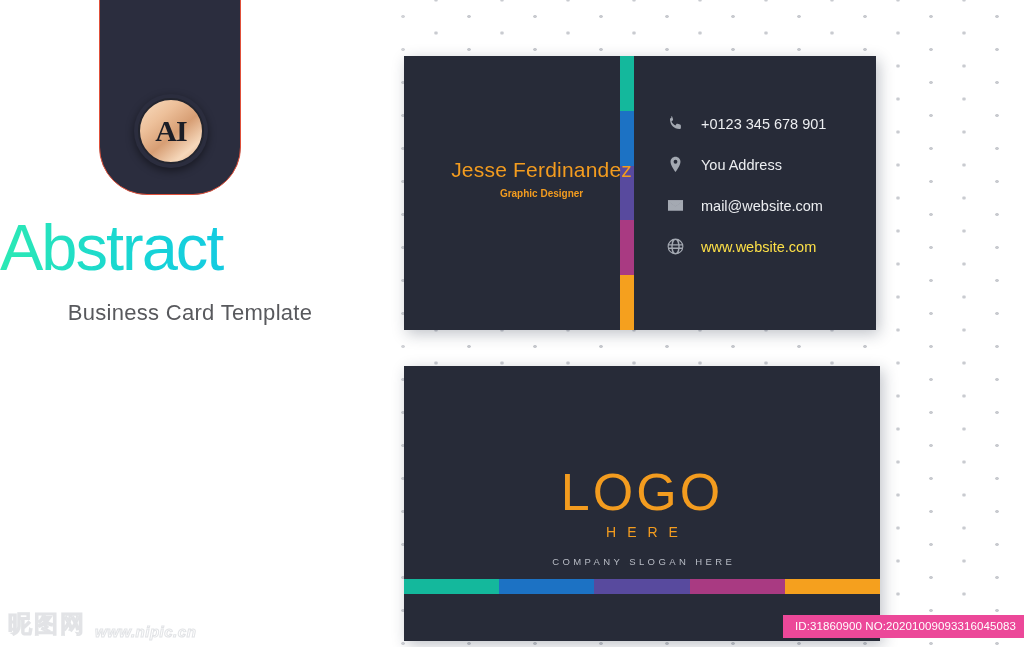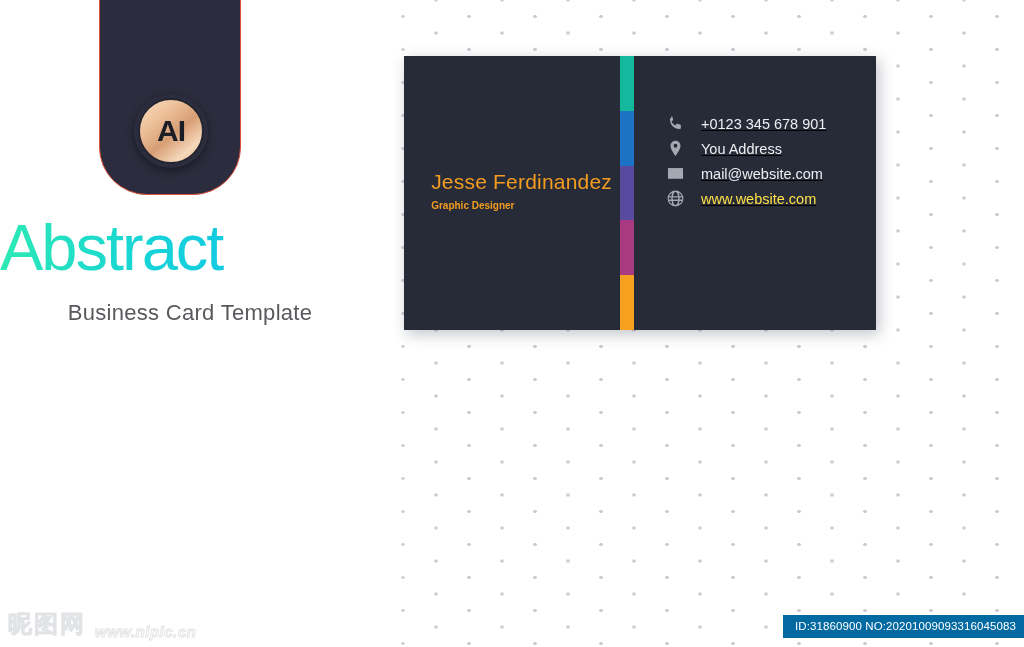--- a/index.html
+++ b/index.html
@@ -61,21 +61,21 @@
     position:absolute; left:4px; top:4px; right:4px; bottom:4px;
     border-radius:50%;
     border:2px solid #23252f;
     background:linear-gradient(140deg,#f9ddc0 0%, #edc09a 30%, #d79e74 55%, #f6d8bb 80%, #e0aa7e 100%);
   }
   #ai-badge-text {
     position:relative;
     font-size:30px; font-weight:bold;
     color:#1b1d26;
     letter-spacing:-1px;
-    font-family:Liberation Sans, sans-serif;
+    font-family:Liberation Serif, serif;
     line-height:1;
   }
 
   #abstract-title {
     position:absolute; left:0; top:215px; width:380px;
     text-align:left;
     font-size:65px;
     font-weight:normal;
     letter-spacing:-2px;
     line-height:1;
@@ -107,35 +107,34 @@
   #card-back  { left:404px; top:366px; width:476px; height:275px; }
 
   
   #v-stripe {
     position:absolute; left:216px; top:0; width:14px; height:100%;
     display:flex; flex-direction:column;
   }
   #v-stripe > div { width:100%; flex:1 1 0; }
 
   #front-name-block {
-    position:absolute; right:264px; top:102px;
-    text-align:left;
-    margin-top:12px;
+    position:absolute; right:244px; top:102px;
+    text-align:center;
   }
   #front-name {
     font-size:21px; color:#f39c1f; font-weight:400; letter-spacing:.2px;
     white-space:nowrap;
   }
   #front-role {
     font-size:10px; color:#f39c1f; margin-top:6px; font-weight:700;
   }
 
   #contact-list {
     position:absolute; left:262px; top:58px;
-    display:flex; flex-direction:column; gap:6px;text-decoration:underline;
+    display:flex; flex-direction:column; gap:22px;
   }
   .contact-row { display:flex; align-items:center; gap:16px; }
   .contact-icon { width:19px; height:19px; flex:0 0 19px; display:block; }
   .contact-icon svg { width:19px; height:19px; display:block; fill:#a4a9b2; }
   .contact-text { font-size:14.5px; color:#eceef1; font-weight:400; white-space:nowrap; }
 
   
   #logo-wrap {
     position:absolute; left:0; top:0; width:100%; height:100%;
   }
@@ -177,21 +176,21 @@
     font-family:"DejaVu Sans", sans-serif;
   }
   #wm-left-url {
     font-size:15px; font-style:italic; font-weight:bold;
     color:transparent;
     -webkit-text-stroke:1px #dfe1e4;
     letter-spacing:.5px;
   }
   #wm-id {
     position:absolute; right:0; top:615px;
-    background:#0369a1;
+    background:#ec4899;
     color:#ffffff;
     font-size:11.5px;
     padding:5px 8px 6px 12px;
     letter-spacing:.1px;
     white-space:nowrap;
   }
 </style>
 </head>
 <body>
 
@@ -262,20 +261,35 @@
           <svg viewBox="0 0 24 24" style="fill: rgb(164, 169, 178);">
               <path d="M12 2a10 10 0 1 0 0 20 10 10 0 0 0 0-20zm0 1.8c1.3 0 2.7 2 3.2 5.2H8.8C9.3 5.8 10.7 3.8 12 3.8zM7 9H3.9A8.3 8.3 0 0 1 8 4.6 14 14 0 0 0 7 9zm-.2 1.8c-.1.8-.1 1.6 0 2.4H3.6a8.2 8.2 0 0 1 0-2.4zM7 15a14 14 0 0 0 1 4.4A8.3 8.3 0 0 1 3.9 15zm1.8 0h6.4c-.5 3.2-1.9 5.2-3.2 5.2S9.3 18.2 8.8 15zm6.7-1.8H8.5a17 17 0 0 1 0-2.4h7a17 17 0 0 1 0 2.4zM17 15h3.1a8.3 8.3 0 0 1-4.1 4.4 14 14 0 0 0 1-4.4zm.2-1.8c.1-.8.1-1.6 0-2.4h3.2a8.2 8.2 0 0 1 0 2.4zM17 9a14 14 0 0 0-1-4.4A8.3 8.3 0 0 1 20.1 9z"></path>
             </svg>
         </span>
         <span class="contact-text" style="color: #fde047;">www.website.com</span>
       </div>
 
     </div>
   </div>
 
+  <div class="card" id="card-back" style="background: rgb(39, 43, 56);">
+    <div id="logo-wrap">
+      <div id="logo-main" style="color: rgb(243, 156, 31);">LOGO</div>
+      <div id="logo-sub" style="color: rgb(243, 156, 31);">HERE</div>
+      <div id="logo-slogan" style="color: rgb(183, 187, 196);">COMPANY SLOGAN HERE</div>
+
+      <div id="h-stripe">
+        <div style="background: rgb(20, 184, 156);"></div>
+        <div style="background: rgb(28, 114, 196);"></div>
+        <div style="background: rgb(88, 74, 158);"></div>
+        <div style="background: rgb(169, 58, 130);"></div>
+        <div style="background: rgb(245, 160, 30);"></div>
+      </div>
+    </div>
+  </div>
 
   <div id="wm-left">
     <span id="wm-left-cjk">昵图网</span>
     <span id="wm-left-url">www.nipic.cn</span>
   </div>
 
   <div id="wm-id">ID:31860900 NO:20201009093316045083</div>
 
 </div>
 

